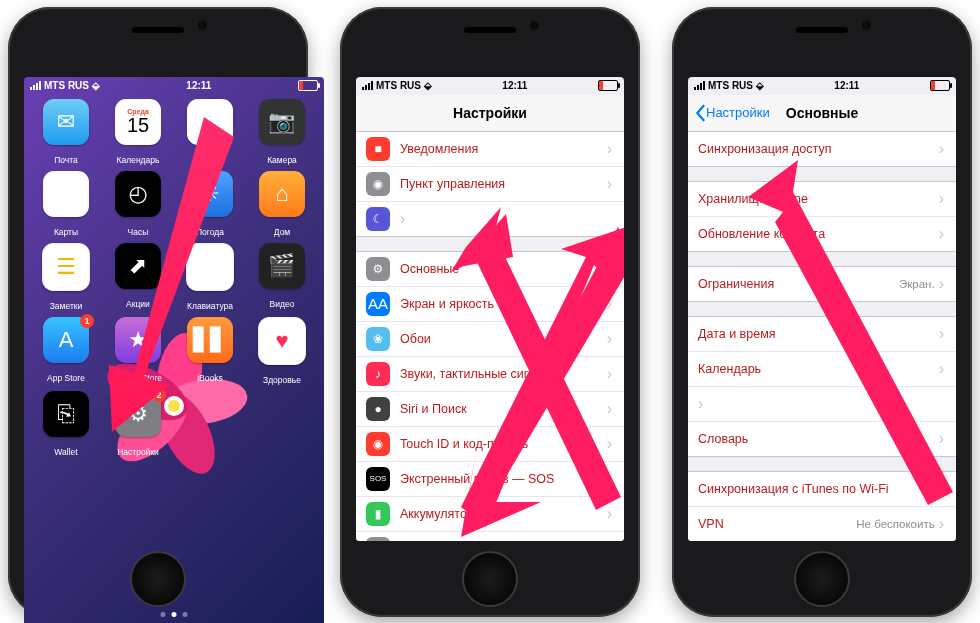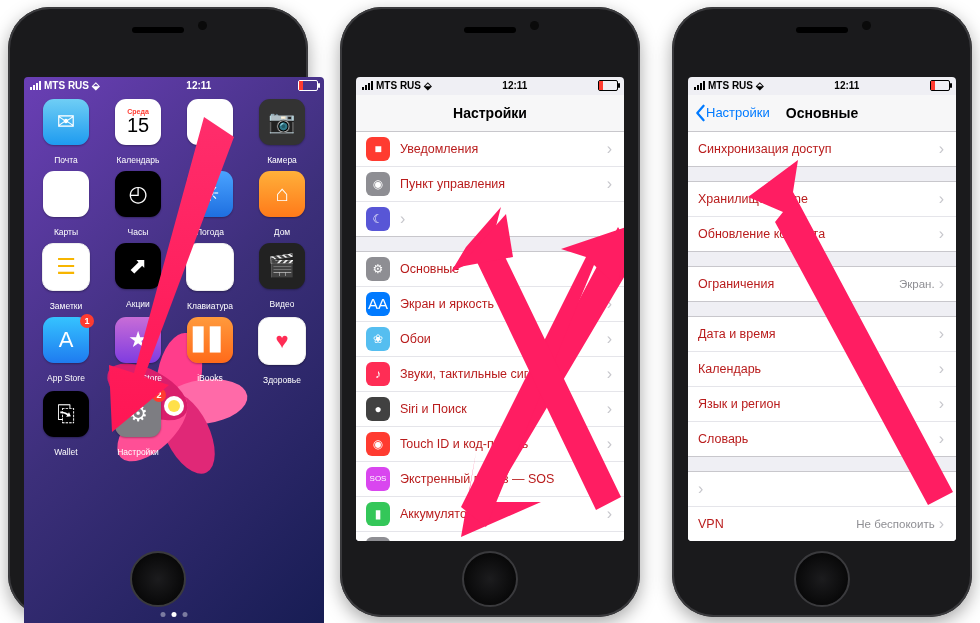--- a/index.html
+++ b/index.html
@@ -48,21 +48,21 @@
   
   .arrow{position:absolute;pointer-events:none;}
   
   .c-mail{background:linear-gradient(#6fcef5,#1e9bf0);} .c-cal{background:#fff;color:#ff3b30!important;} .c-photos{background:#fff;} .c-cam{background:#333;}
   .c-maps{background:#fff;} .c-clock{background:#000;} .c-weather{background:linear-gradient(#4aa3ff,#1e6fe0);} .c-home{background:linear-gradient(#ffb03a,#ff7a1a);}
   .c-notes{background:#fff;color:#f7b500!important;border:1px solid #eee;} .c-stocks{background:#000;} .c-rem{background:#fff;border:1px solid #eee;} .c-video{background:#222;}
   .c-appstore{background:linear-gradient(#35c3ff,#1e7bf0);} .c-itunes{background:linear-gradient(#c86dd7,#7f3ce0);} .c-books{background:linear-gradient(#ff9a3c,#ff6a1a);} .c-health{background:#fff;color:#ff2d55!important;border:1px solid #eee;}
   .c-wallet{background:#000;} .c-settings{background:#7d7d82;}
   
   .s-red{background:#ff3b30}.s-grey{background:#8e8e93}.s-purple{background:#5856d6}.s-bluefont{background:#007aff}.s-cyan{background:#55bef0}
-  .s-pink{background:#ff2d55}.s-dark{background:#414141}.s-touch{background:#ff3b30}.s-sos{background:#d946ef}.s-green{background:#34c759}.s-pgrey{background:#8e8e93}
+  .s-pink{background:#ff2d55}.s-dark{background:#414141}.s-touch{background:#ff3b30}.s-sos{background:#000000}.s-green{background:#34c759}.s-pgrey{background:#8e8e93}
 </style>
 </head>
 <body>
 
 <div class="stage">
 
   <div class="phone">
     <div class="screen home">
       <div class="status light">
         <div class="left">
@@ -354,30 +354,30 @@
           <div class="group">
             <div class="row">
               <div class="rtxt">Дата и время</div>
               <div class="chev">›</div>
             </div>
             <div class="row">
               <div class="rtxt">Календарь</div>
               <div class="chev">›</div>
             </div>
             <div class="row">
-              <div class="rtxt">Язык и регион</div>
               <div class="chev">›</div>
             </div>
             <div class="row">
               <div class="rtxt">Словарь</div>
               <div class="chev">›</div>
             </div>
           </div>
           <div class="group">
             <div class="row">
+              <div class="rtxt">Синхронизация с iTunes по Wi-Fi</div>
               <div class="chev">›</div>
             </div>
             <div class="row">
               <div class="rtxt">VPN</div>
               <div class="detail">Не беспокоить</div>
               <div class="chev">›</div>
             </div>
           </div>
         </div>
       <svg class="arrow" style="left:55px;top:65px;" width="220" height="380">

